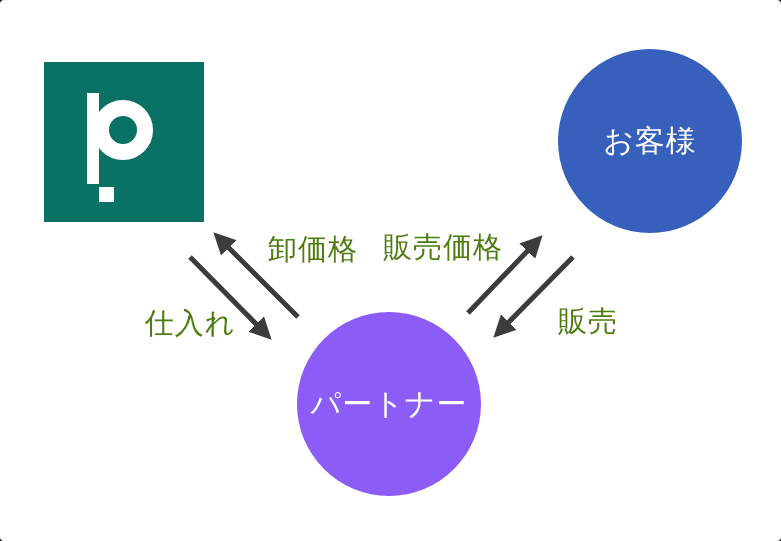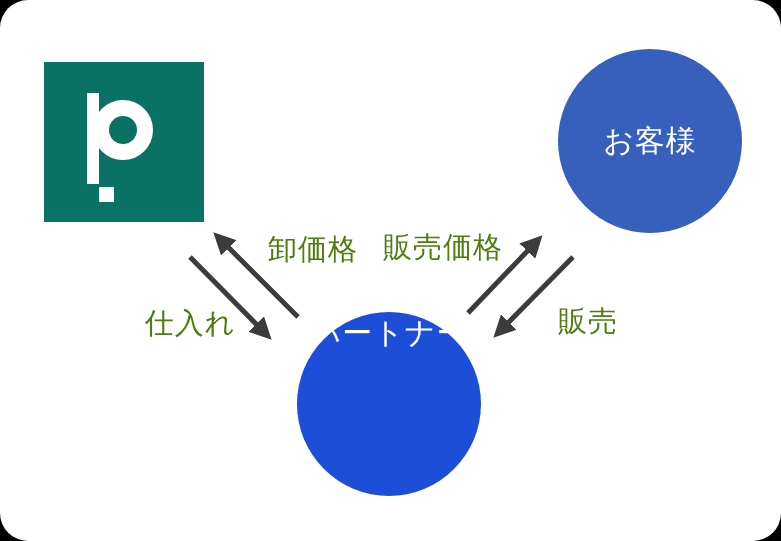--- a/index.html
+++ b/index.html
@@ -6,21 +6,21 @@
     margin: 0;
     padding: 0;
     background: #000;
     font-family: "Liberation Sans", "DejaVu Sans", sans-serif;
   }
   .card {
     position: relative;
     width: 781px;
     height: 541px;
     background: #fff;
-    border-radius: 28px;
+    border-radius: 4px;
     overflow: hidden;
   }
   .node-square {
     position: absolute;
     left: 44px;
     top: 62px;
     width: 160px;
     height: 160px;
   }
   .node-circle {
@@ -78,21 +78,21 @@
       <rect x="43" y="31" width="12" height="91" fill="#FFFFFF"></rect>
       <circle cx="79" cy="68" r="22" fill="none" stroke-width="16" stroke="#FFFFFF"></circle>
       <rect x="55" y="125" width="15" height="15" fill="#FFFFFF"></rect>
     </svg>
   </div>
 
   <div class="node-circle customer" style="background-color: rgb(54, 96, 188);">
     <span>お客様</span>
   </div>
 
-  <div class="node-circle partner" style="background-color: #1d4ed8; justify-content: space-between;">
+  <div class="node-circle partner" style="background-color: #8b5cf6;">
     <span>パートナー</span>
   </div>
 
   <svg class="arrows" width="781" height="541" viewBox="0 0 781 541">
     <defs>
       <marker id="ah" viewBox="0 0 10 10" refX="7" refY="5" markerWidth="4.4" markerHeight="4.4" orient="auto">
         <path d="M0,0 L10,5 L0,10 z" fill="#3C3C3C"></path>
       </marker>
     </defs>
     <line x1="298" y1="317" x2="218" y2="237" stroke-width="5" marker-end="url(#ah)" stroke="#3C3C3C"></line>

